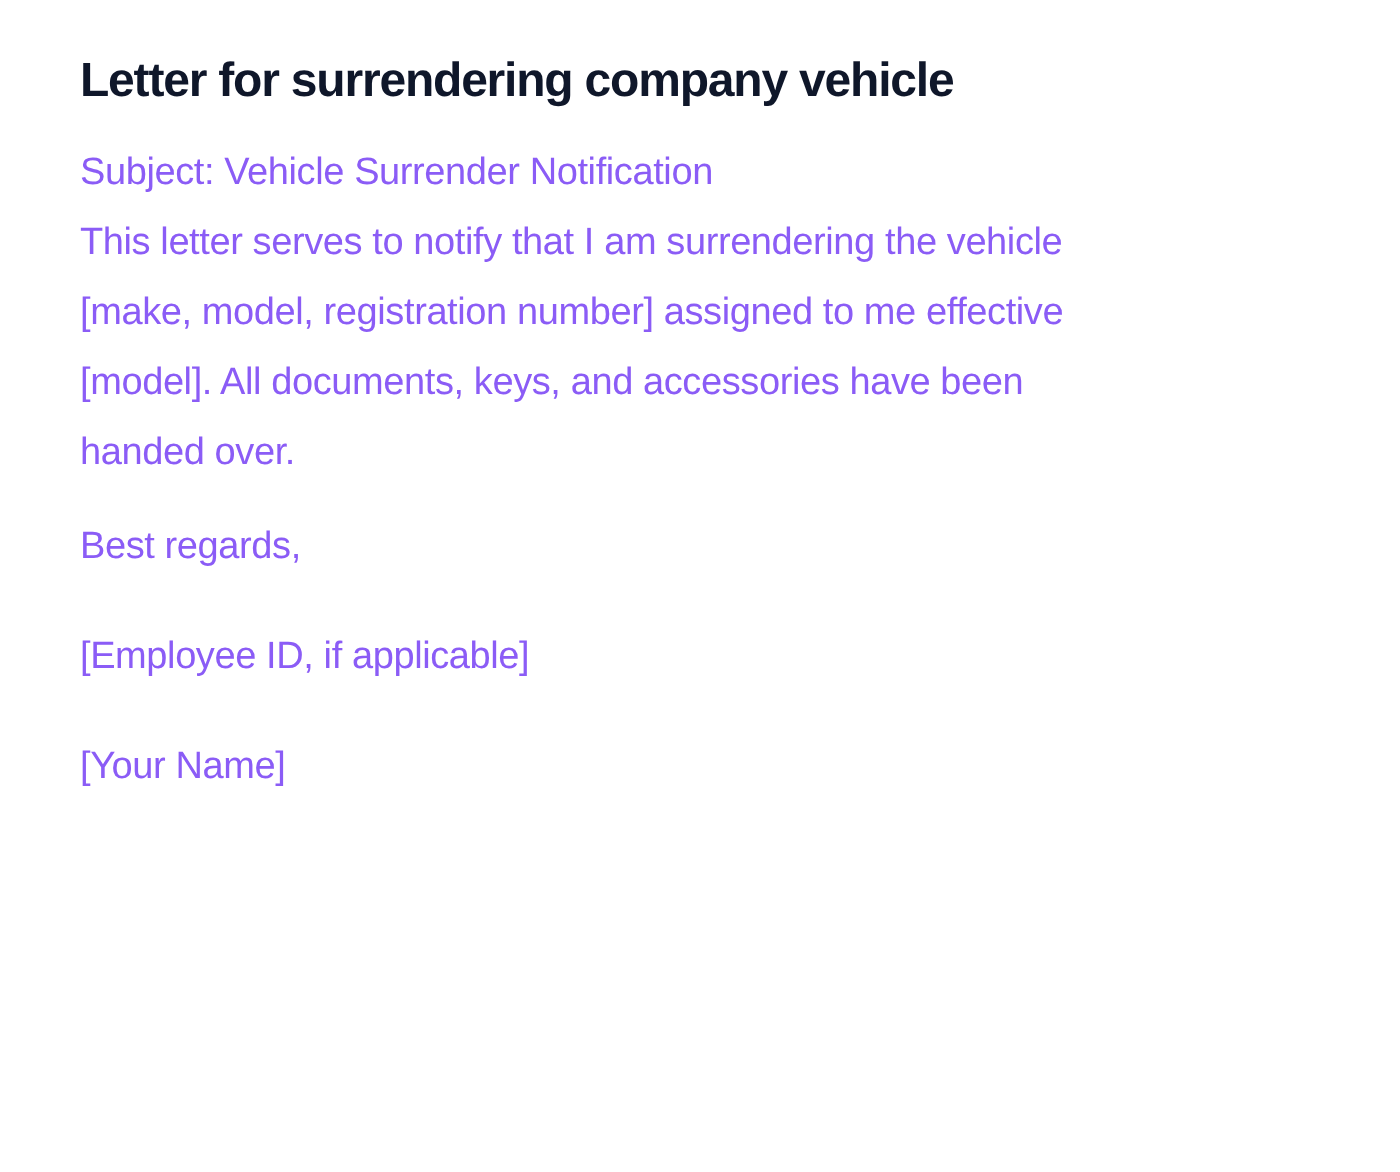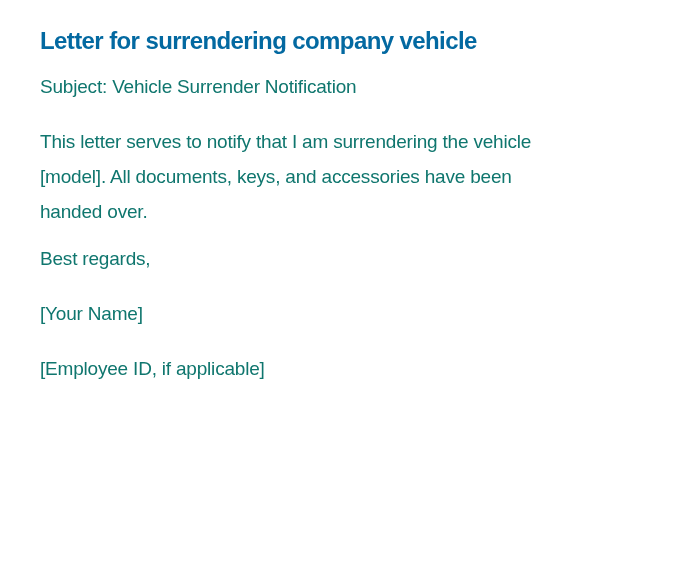--- a/index.html
+++ b/index.html
@@ -20,51 +20,52 @@
       height: 586px;
       box-sizing: border-box;
       padding: 26px 40px 0 40px;
     }
     .title {
       margin: 0;
       font-size: 24px;
       font-weight: bold;
       letter-spacing: -0.6px;
       line-height: 30px;
-      color: #0369a1;
+      color: #0f172a;
     }
     .para {
       margin: 0;
       font-size: 19px;
       line-height: 35px;
       letter-spacing: -0.2px;
-      color: #0f766e;
+      color: #8b5cf6;
     }
     .subject { margin-top: 13px; }
     .greeting { margin-top: 20px; }
-    .body-para { margin-top: 20px; width: 600px; }
+    .body-para { width: 600px; }
     .confirm { margin-top: 20px; }
     .closing { margin-top: 12px; }
     .signature { margin-top: 20px; }
     .employee-id { margin-top: 20px; }
   </style>
 </head>
 <body>
 
 <div class="page">
   <h1 class="title">Letter for surrendering company vehicle</h1>
 
   <p class="para subject">Subject: Vehicle Surrender Notification</p>
 
 
   <div class="para body-para">
     <div>This letter serves to notify that I am surrendering the vehicle</div>
+    <div>[make, model, registration number] assigned to me effective</div>
     <div>[model]. All documents, keys, and accessories have been</div>
     <div>handed over.</div>
   </div>
 
 
   <p class="para closing">Best regards,</p>
 
+  <p class="para employee-id">[Employee ID, if applicable]</p>
+
   <p class="para signature">[Your Name]</p>
-
-  <p class="para employee-id">[Employee ID, if applicable]</p>
 </div>
 
 </body></html>

